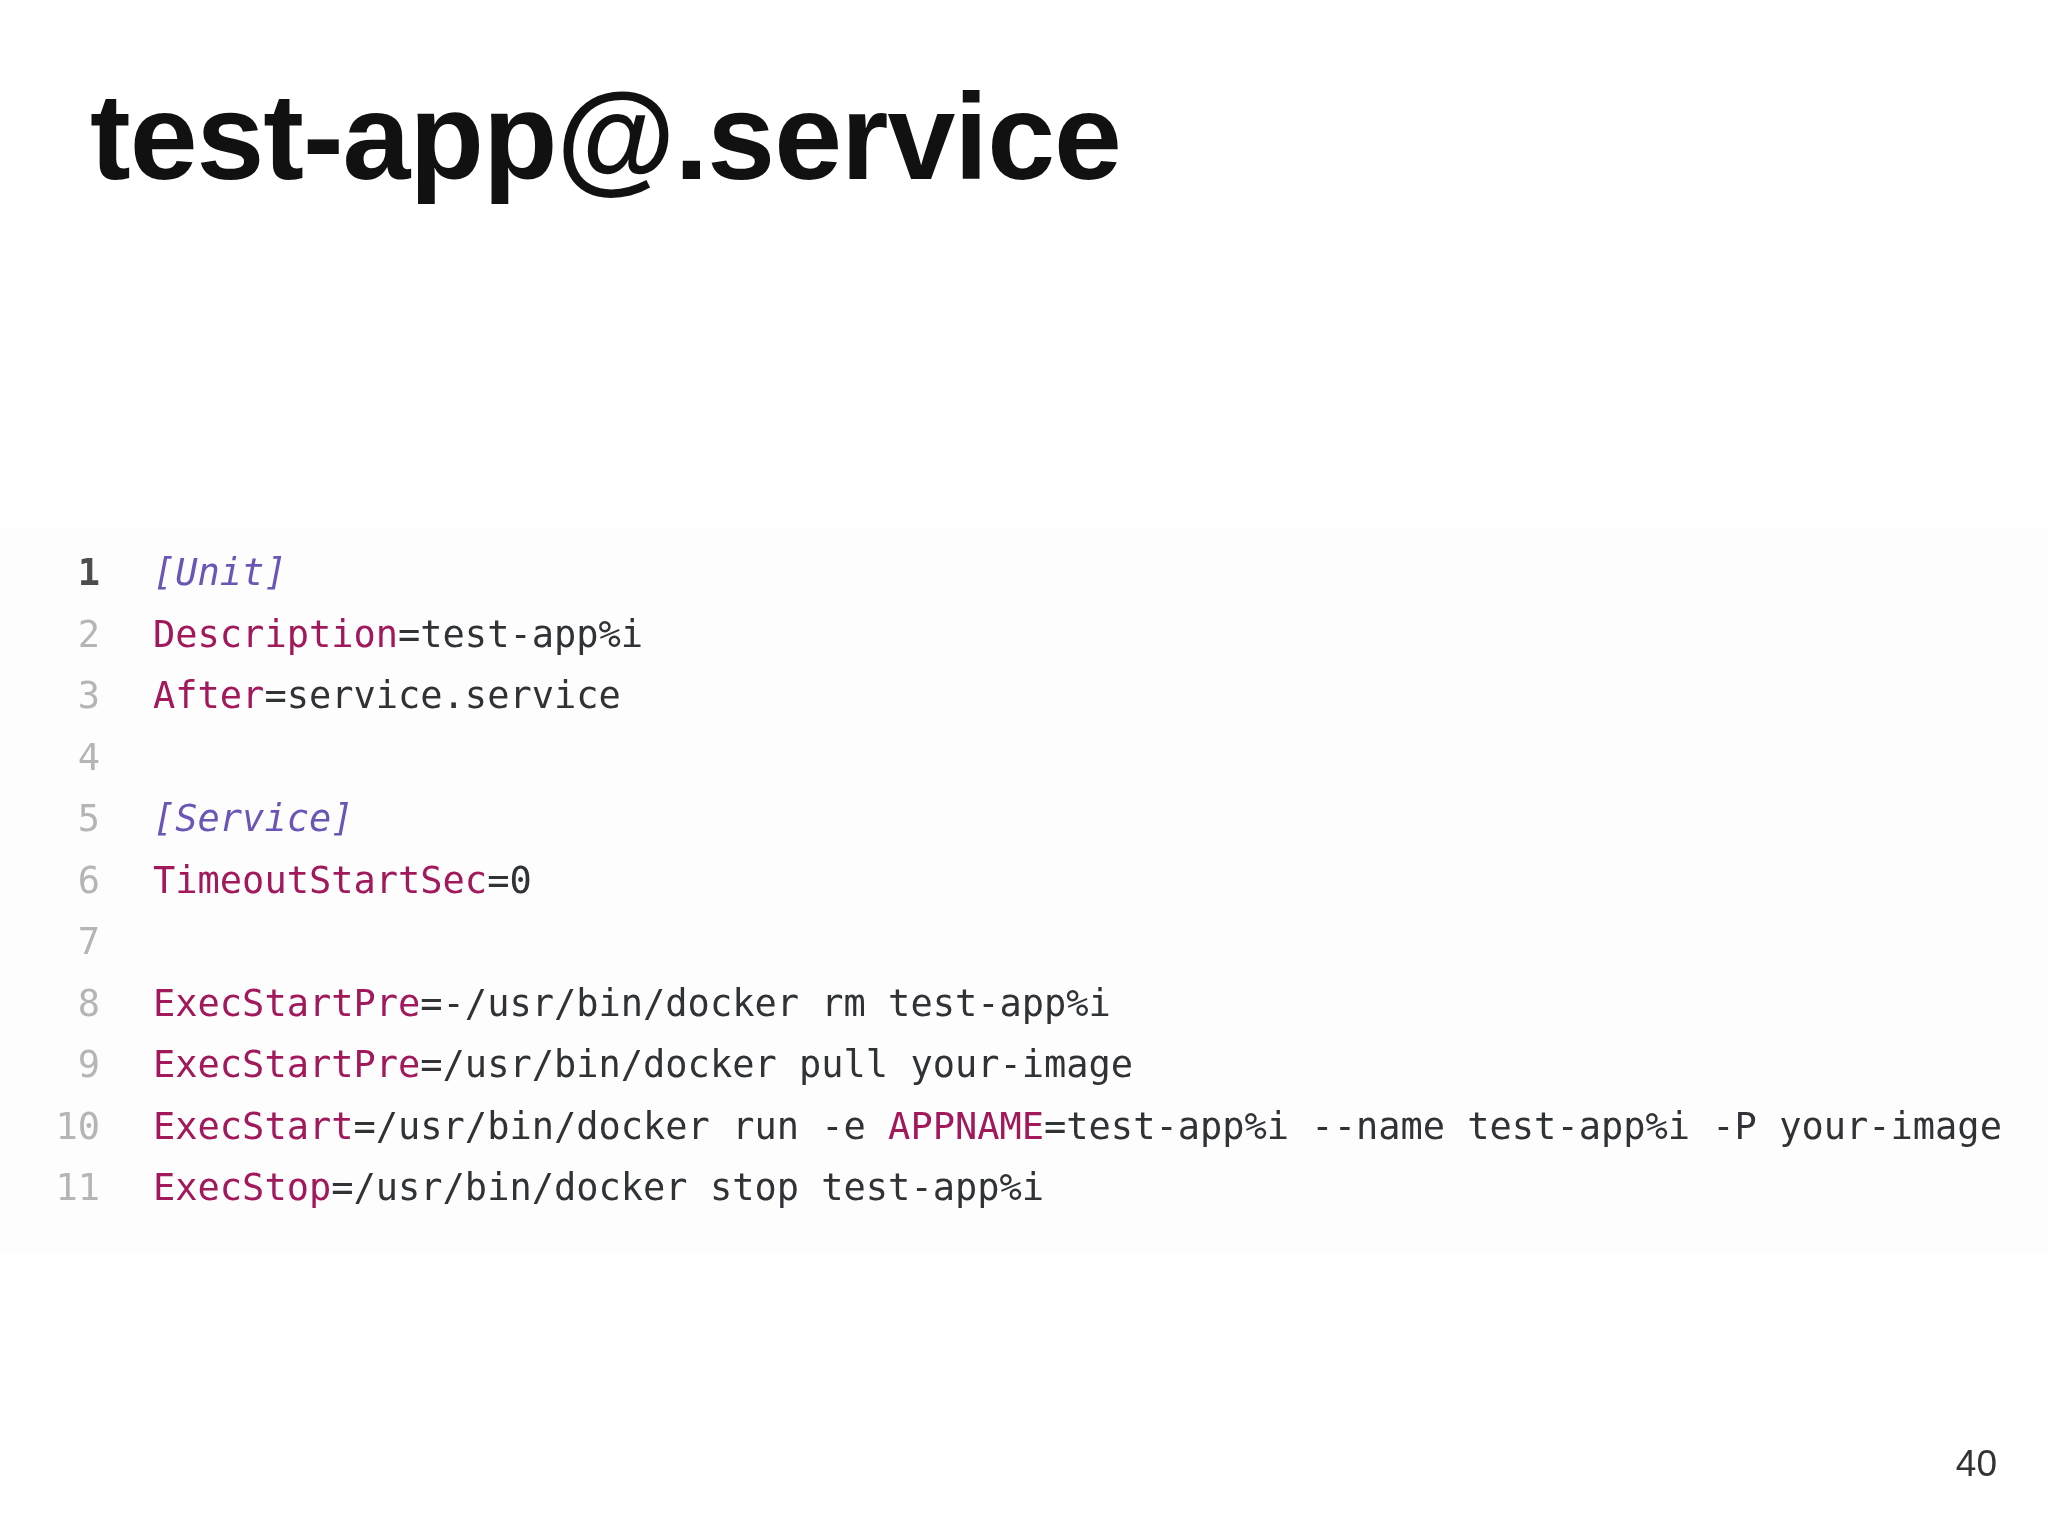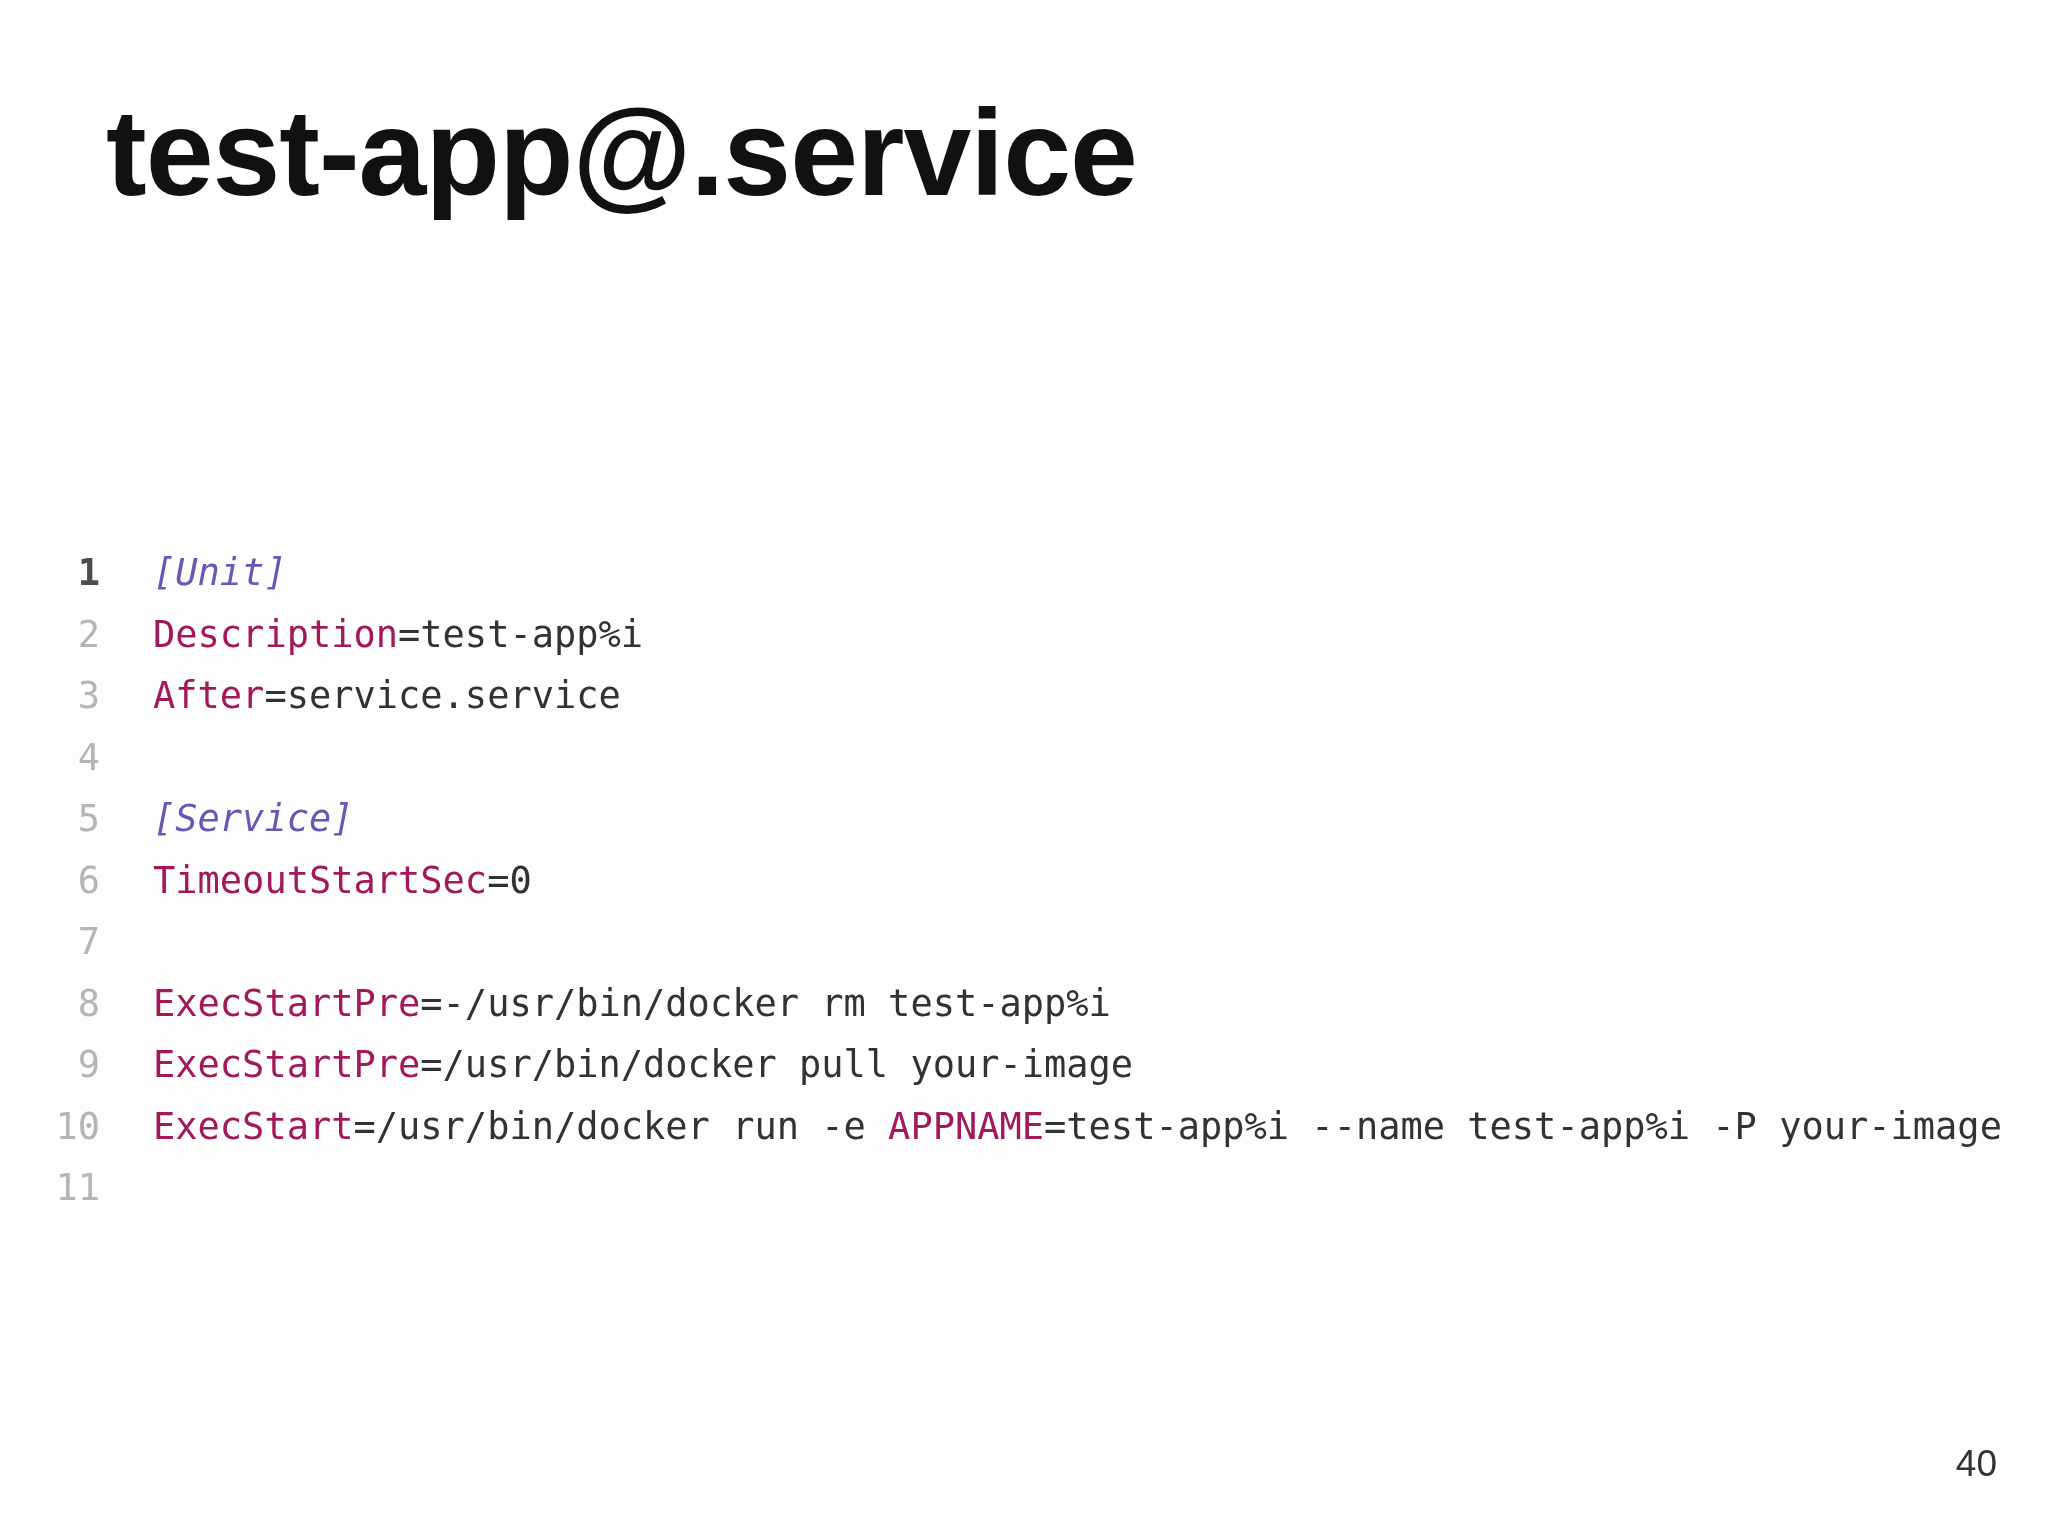--- a/index.html
+++ b/index.html
@@ -11,21 +11,21 @@
     width: 2048px;
     height: 1536px;
     position: relative;
     overflow: hidden;
     font-family: "Liberation Sans", sans-serif;
   }
   .title {
     position: absolute;
     left: 90px;
     top: 64px;
-    margin: 16px;
+    margin: 0;
     font-size: 122px;
     font-weight: bold;
     letter-spacing: -1px;
     line-height: 1.2;
     color: var(--title-color, #111);
     white-space: nowrap;
   }
   .code-bg {
     position: absolute;
     left: 0;
@@ -85,16 +85,16 @@
     <div class="code-line"><span class="line-number active">1</span><span class="line-content"><span class="seg-section">[Unit]</span></span></div>
     <div class="code-line"><span class="line-number">2</span><span class="line-content"><span class="seg-key">Description</span><span class="seg-plain">=test-app%i</span></span></div>
     <div class="code-line"><span class="line-number">3</span><span class="line-content"><span class="seg-key">After</span><span class="seg-plain">=service.service</span></span></div>
     <div class="code-line"><span class="line-number">4</span><span class="line-content"></span></div>
     <div class="code-line"><span class="line-number">5</span><span class="line-content"><span class="seg-section">[Service]</span></span></div>
     <div class="code-line"><span class="line-number">6</span><span class="line-content"><span class="seg-key">TimeoutStartSec</span><span class="seg-plain">=0</span></span></div>
     <div class="code-line"><span class="line-number">7</span></div>
     <div class="code-line"><span class="line-number">8</span><span class="line-content"><span class="seg-key">ExecStartPre</span><span class="seg-plain">=-/usr/bin/docker rm test-app%i</span></span></div>
     <div class="code-line"><span class="line-number">9</span><span class="line-content"><span class="seg-key">ExecStartPre</span><span class="seg-plain">=/usr/bin/docker pull your-image</span></span></div>
     <div class="code-line"><span class="line-number">10</span><span class="line-content"><span class="seg-key">ExecStart</span><span class="seg-plain">=/usr/bin/docker run -e </span><span class="seg-key">APPNAME</span><span class="seg-plain">=test-app%i --name test-app%i -P your-image</span></span></div>
-    <div class="code-line"><span class="line-number">11</span></div>
+    <div class="code-line"><span class="line-number">11</span><span class="line-content"><span class="seg-key">ExecStop</span><span class="seg-plain">=/usr/bin/docker stop test-app%i</span></span></div>
   </div>
 
 <div class="page-number">40</div>
 
 </body></html>

